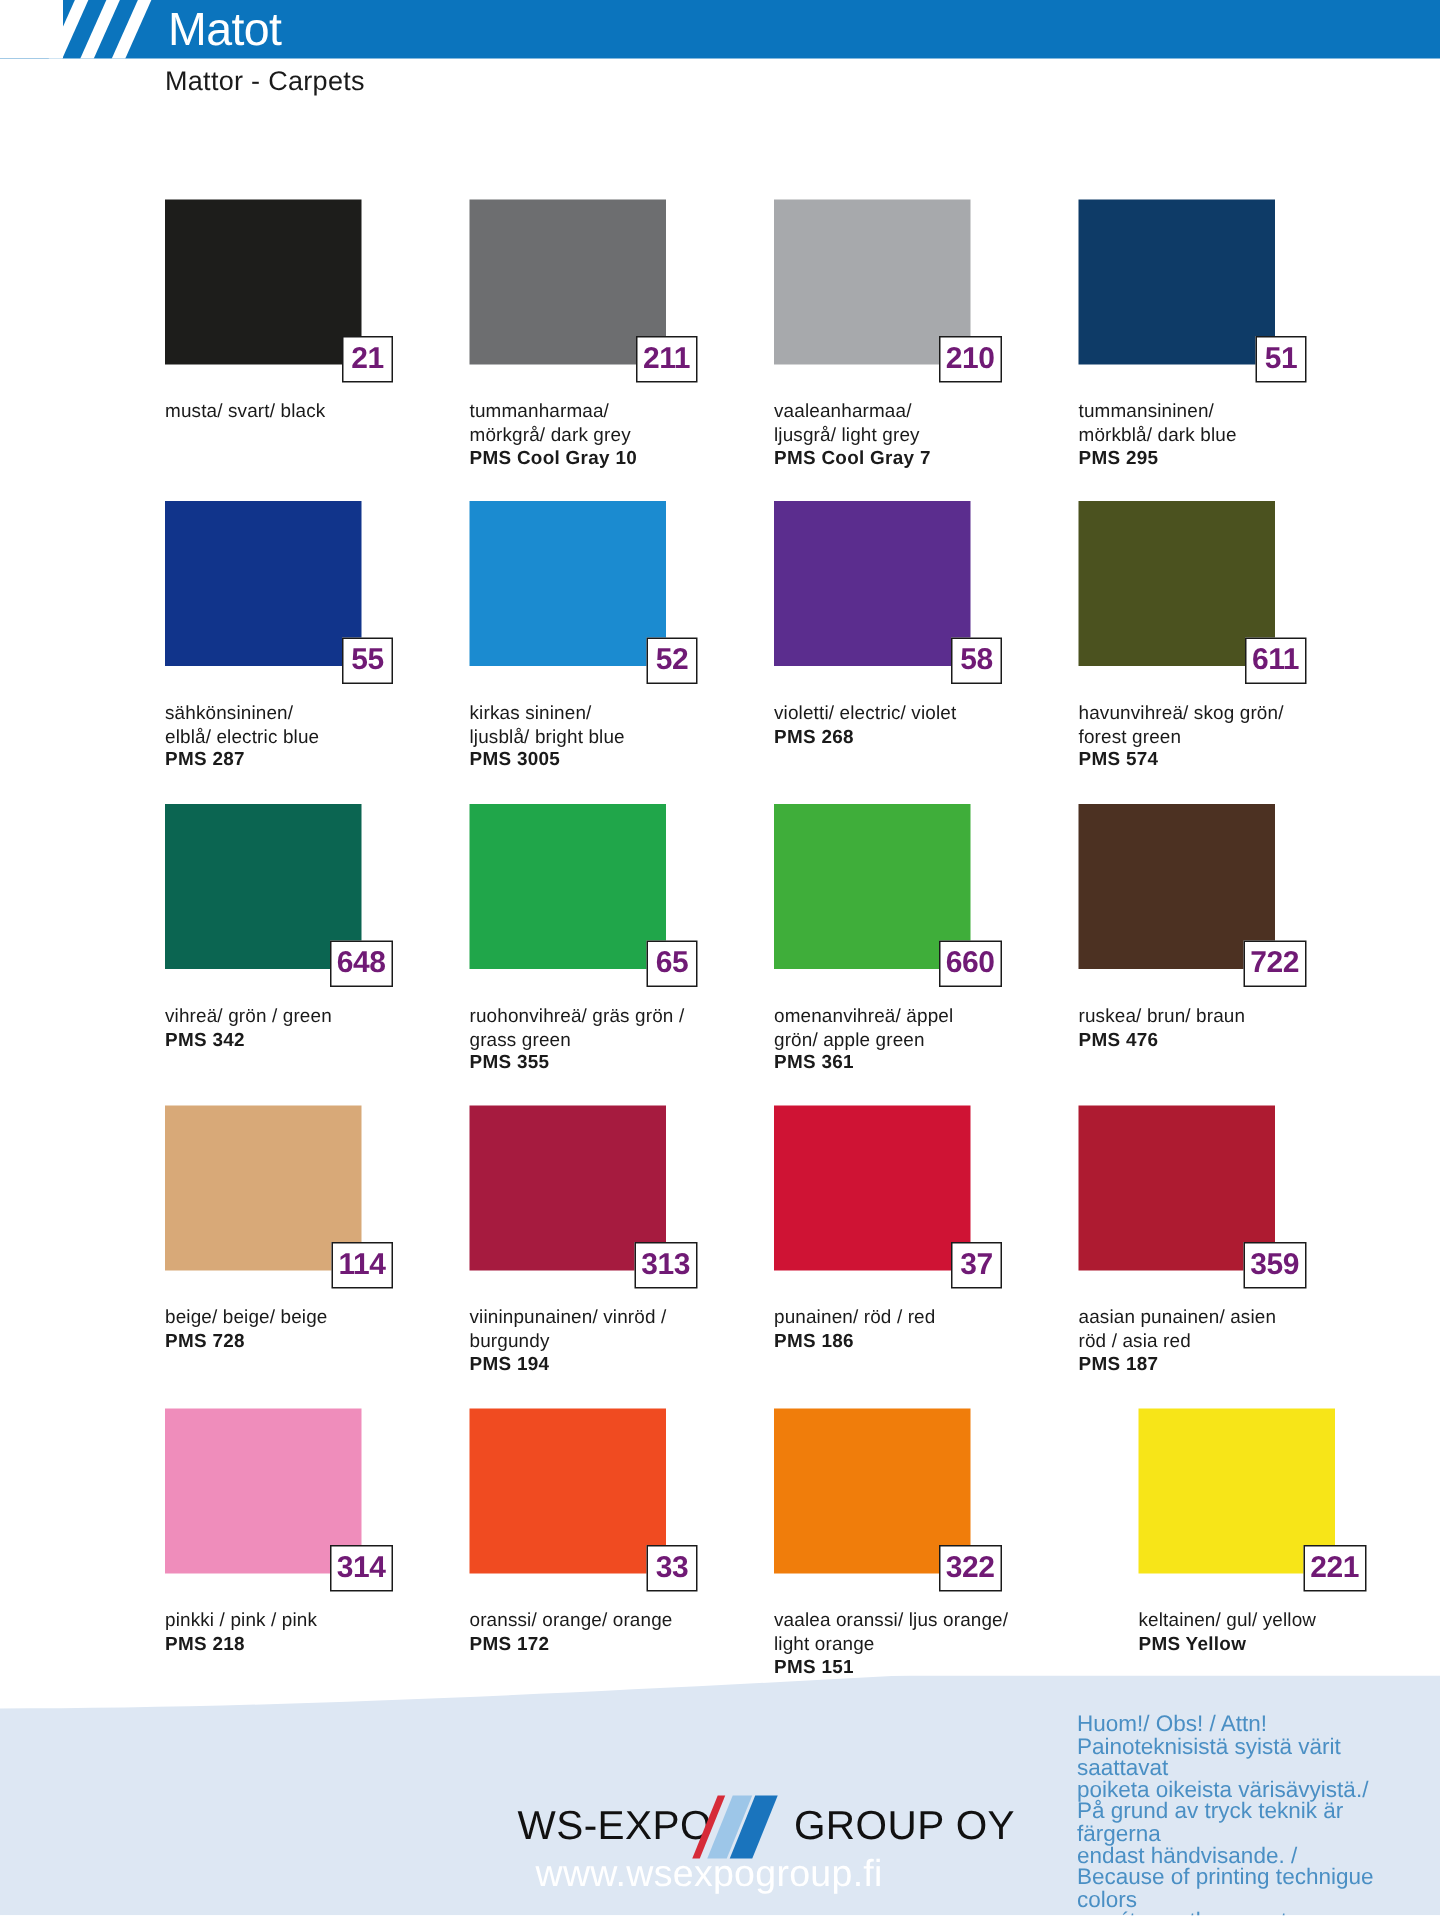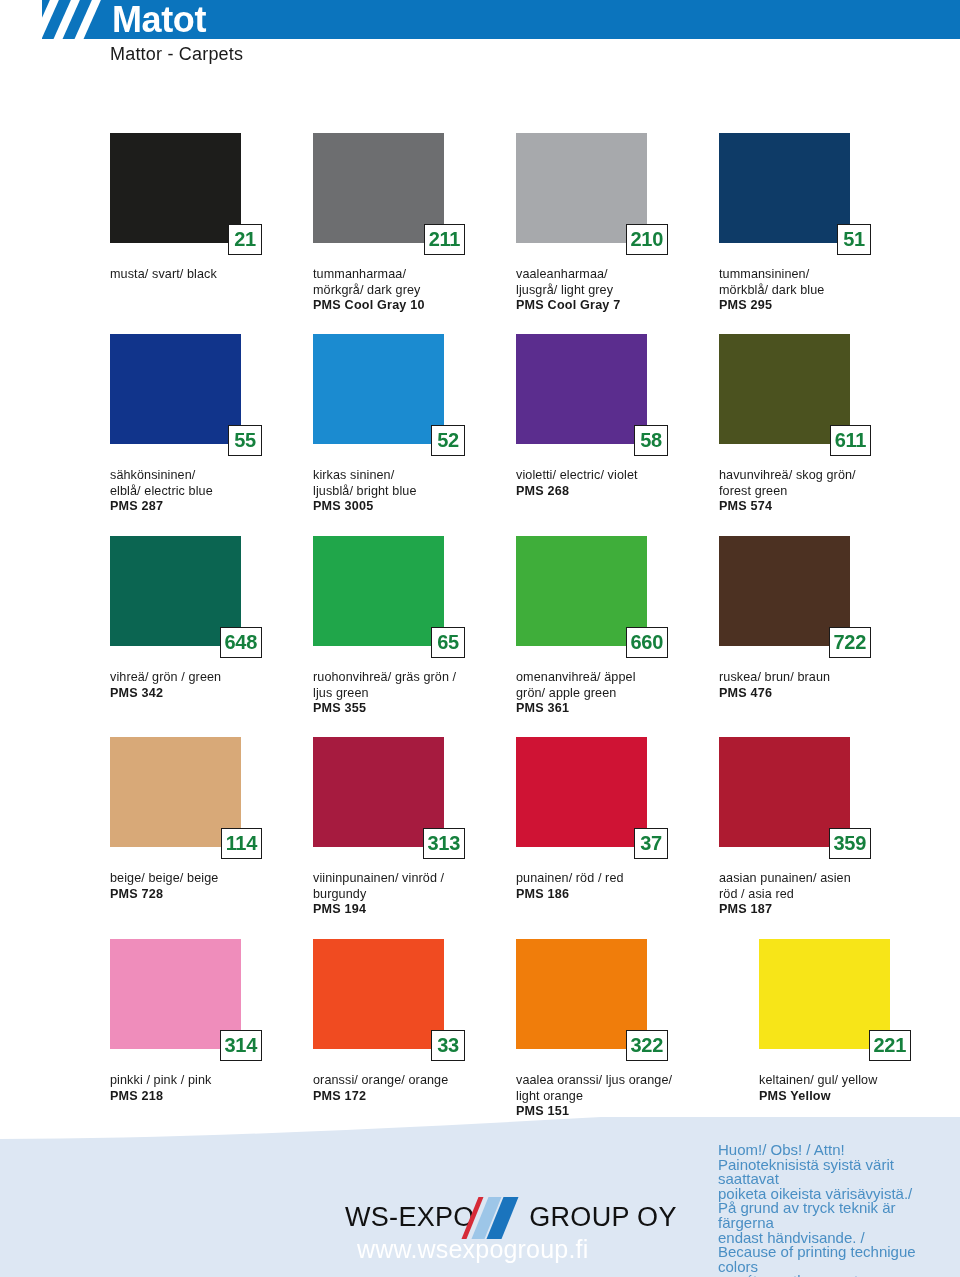--- a/index.html
+++ b/index.html
@@ -38,22 +38,22 @@
   .header-bar .stripe.s3 { left: 83px; }
   .header-bar .corner-cut {
     position: absolute;
     left: 0; top: 0;
     width: 42px; height: 39px;
     background: #ffffff;
   }
   .header-title {
     position: absolute;
     left: 112px; top: 3px;
-    font-size: 36px;
-    font-weight: bold;
+    font-size: 31px;
+    font-weight: normal;
     color: #ffffff;
     letter-spacing: -0.4px;
     line-height: 34px;
   }
   .header-sub {
     position: absolute;
     left: 110px; top: 44px;
     font-size: 18px;
     color: #1a1a1a;
     letter-spacing: 0.2px;
@@ -81,21 +81,21 @@
     height: 110px;
   }
   .badge {
     position: absolute;
     right: -21px;
     bottom: -12px;
     min-width: 34px;
     height: 31px;
     background: #ffffff;
     border: 1.6px solid #1a1a1a;
-    color: #15803d;
+    color: #701a75;
     font-size: 20px;
     font-weight: bold;
     line-height: 28px;
     text-align: center;
     padding: 0 4px;
     letter-spacing: -0.3px;
   }
   .labels {
     margin-top: 24px;
     width: 196px;
@@ -280,21 +280,21 @@
           <div class="lbl pms">PMS 342</div>
         </div>
       </div>
       <div class="cell" style="left: 313px; top: 536px;">
         <div class="swatch-wrap">
           <div class="swatch" style="background: rgb(32, 166, 74);"></div>
           <div class="badge">65</div>
         </div>
         <div class="labels">
           <div class="lbl">ruohonvihreä/ gräs grön /</div>
-          <div class="lbl">ljus green</div>
+          <div class="lbl">grass green</div>
           <div class="lbl pms">PMS 355</div>
         </div>
       </div>
       <div class="cell" style="left: 516px; top: 536px;">
         <div class="swatch-wrap">
           <div class="swatch" style="background: rgb(63, 174, 58);"></div>
           <div class="badge">660</div>
         </div>
         <div class="labels">
           <div class="lbl">omenanvihreä/ äppel</div>

